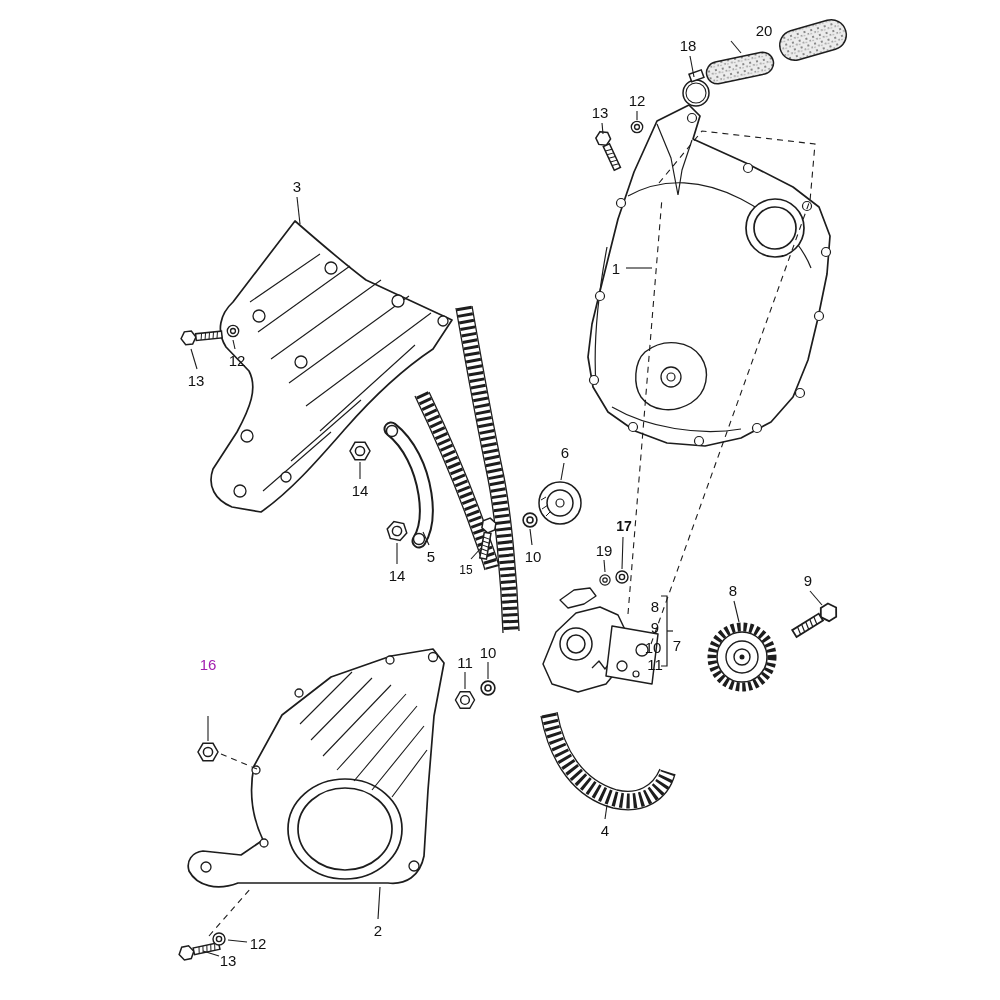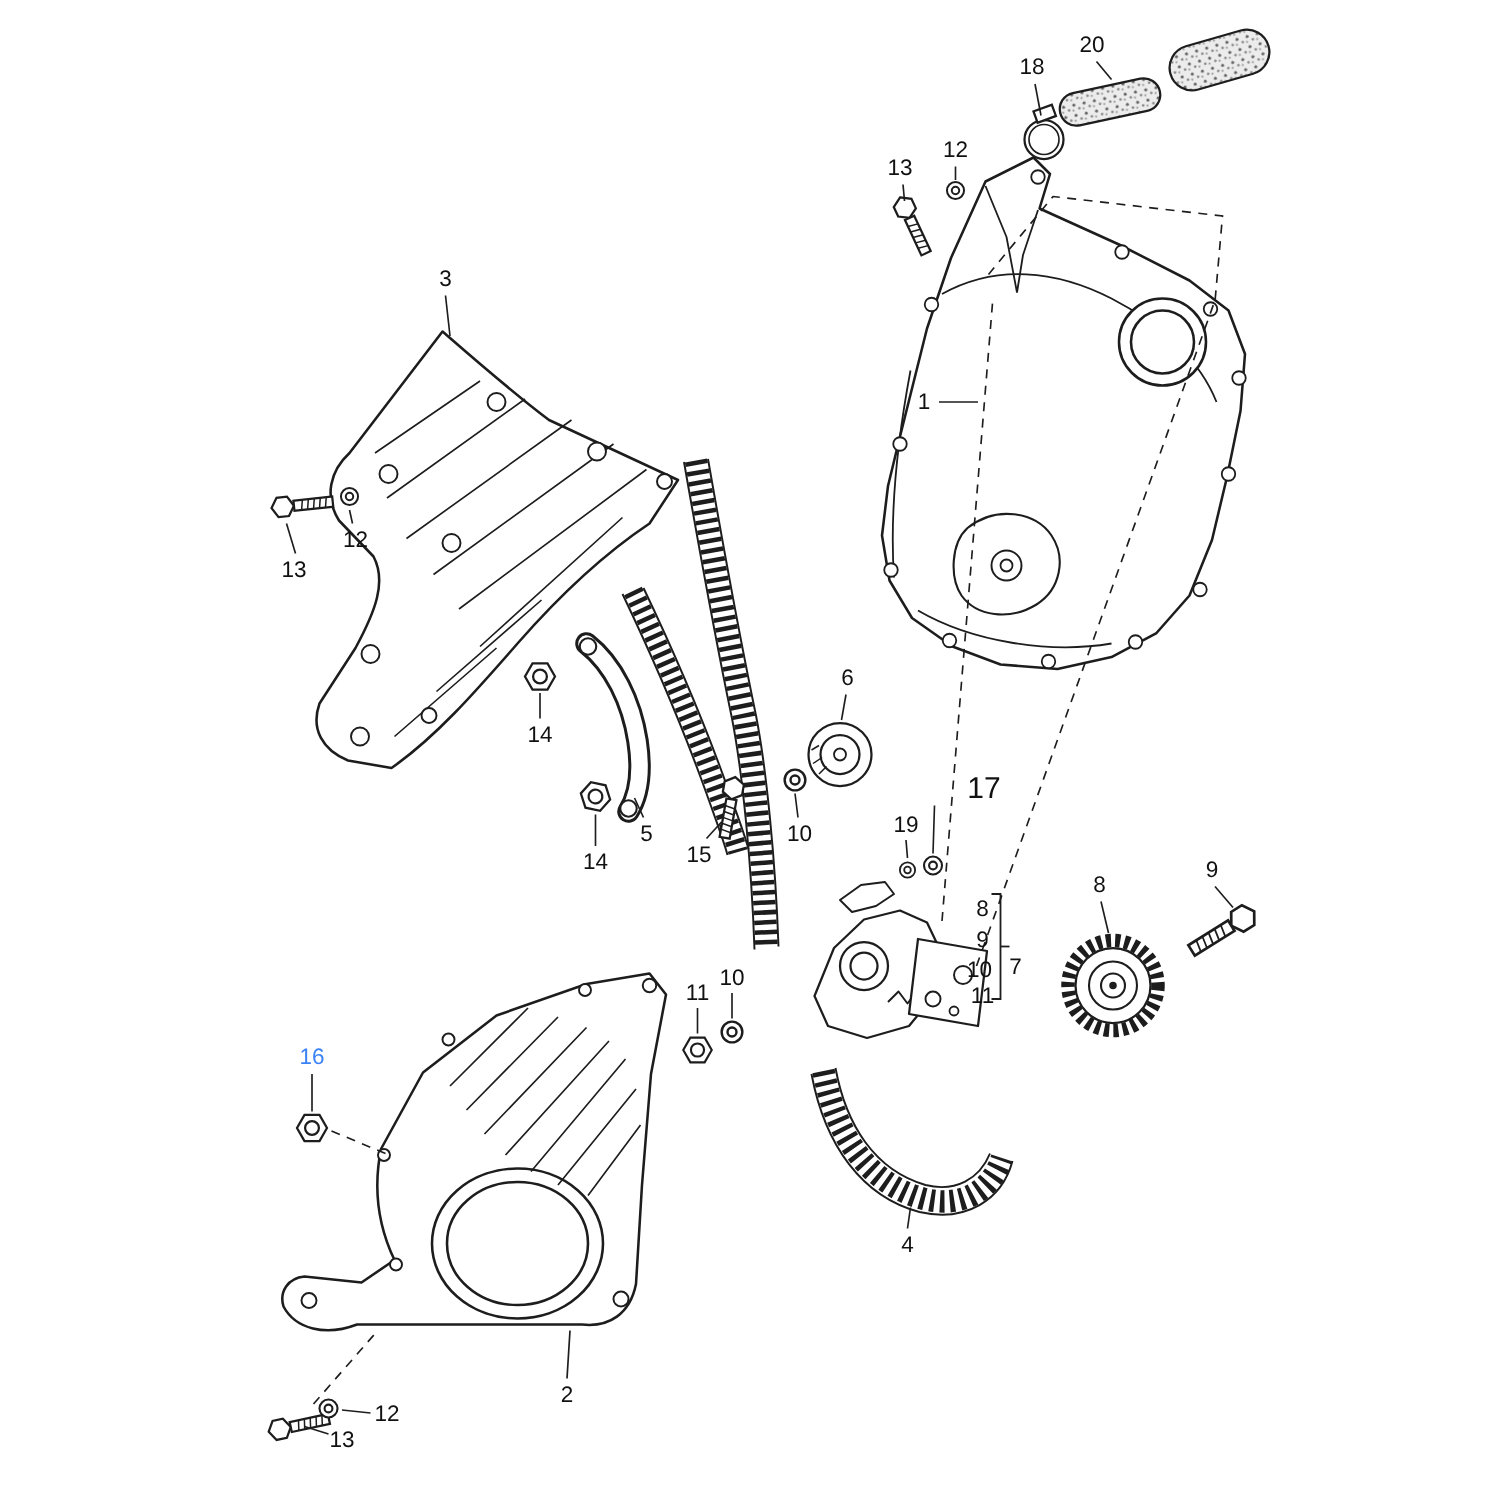--- a/index.html
+++ b/index.html
@@ -238,35 +238,35 @@
       </g>
   </svg>
 
   <div class="labels-layer">
       <div class="part-label" style="left: 297px; top: 186px; font-size: 15px; color: rgb(17, 17, 17);">3</div>
       <div class="part-label" style="left: 196px; top: 380px; font-size: 15px; color: rgb(17, 17, 17);">13</div>
       <div class="part-label" style="left: 237px; top: 360px; font-size: 15px; color: rgb(17, 17, 17);">12</div>
       <div class="part-label" style="left: 360px; top: 490px; font-size: 15px; color: rgb(17, 17, 17);">14</div>
       <div class="part-label" style="left: 397px; top: 575px; font-size: 15px; color: rgb(17, 17, 17);">14</div>
       <div class="part-label" style="left: 431px; top: 556px; font-size: 15px; color: rgb(17, 17, 17);">5</div>
-      <div class="part-label" style="left: 466px; top: 570px; font-size: 15px; color: rgb(17, 17, 17);">15</div>
+      <div class="part-label" style="left: 466px; top: 570px; font-size: 12px; color: rgb(17, 17, 17);">15</div>
       <div class="part-label" style="left: 533px; top: 556px; font-size: 15px; color: rgb(17, 17, 17);">10</div>
       <div class="part-label" style="left: 565px; top: 452px; font-size: 15px; color: rgb(17, 17, 17);">6</div>
       <div class="part-label" style="left: 600px; top: 112px; font-size: 15px; color: rgb(17, 17, 17);">13</div>
       <div class="part-label" style="left: 637px; top: 100px; font-size: 15px; color: rgb(17, 17, 17);">12</div>
       <div class="part-label" style="left: 688px; top: 45px; font-size: 15px; color: rgb(17, 17, 17);">18</div>
-      <div class="part-label" style="left: 728px; top: 30px; font-size: 15px; color: rgb(17, 17, 17);">20</div>
+      <div class="part-label" style="left: 764px; top: 30px; font-size: 15px; color: rgb(17, 17, 17);">20</div>
       <div class="part-label" style="left: 616px; top: 268px; font-size: 15px; color: rgb(17, 17, 17);">1</div>
       <div class="part-label" style="left: 604px; top: 550px; font-size: 15px; color: rgb(17, 17, 17);">19</div>
-      <div class="part-label" style="left: 656px; top: 526px; font-size: 20px; color: rgb(17, 17, 17);">17</div>
+      <div class="part-label" style="left: 624px; top: 526px; font-size: 14px; color: rgb(17, 17, 17); font-weight: bold;">17</div>
       <div class="part-label" style="left: 733px; top: 590px; font-size: 15px; color: rgb(17, 17, 17);">8</div>
       <div class="part-label" style="left: 808px; top: 580px; font-size: 15px; color: rgb(17, 17, 17);">9</div>
       <div class="part-label" style="left: 605px; top: 830px; font-size: 15px; color: rgb(17, 17, 17);">4</div>
       <div class="part-label" style="left: 378px; top: 930px; font-size: 15px; color: rgb(17, 17, 17);">2</div>
-      <div class="part-label" style="left: 208px; top: 705px; font-size: 15px; color: #3b82f6;">16</div>
+      <div class="part-label" style="left: 208px; top: 664px; font-size: 15px; color: #a21caf;">16</div>
       <div class="part-label" style="left: 465px; top: 662px; font-size: 15px; color: rgb(17, 17, 17);">11</div>
       <div class="part-label" style="left: 488px; top: 652px; font-size: 15px; color: rgb(17, 17, 17);">10</div>
       <div class="part-label" style="left: 228px; top: 960px; font-size: 15px; color: rgb(17, 17, 17);">13</div>
       <div class="part-label" style="left: 258px; top: 943px; font-size: 15px; color: rgb(17, 17, 17);">12</div>
       <div class="part-label" style="left: 655px; top: 606px; font-size: 15px; color: rgb(17, 17, 17);">8</div>
       <div class="part-label" style="left: 655px; top: 627px; font-size: 15px; color: rgb(17, 17, 17);">9</div>
       <div class="part-label" style="left: 653px; top: 647px; font-size: 15px; color: rgb(17, 17, 17);">10</div>
       <div class="part-label" style="left: 655px; top: 664px; font-size: 15px; color: rgb(17, 17, 17);">11</div>
       <div class="part-label" style="left: 677px; top: 645px; font-size: 15px; color: rgb(17, 17, 17);">7</div>
     </div>

